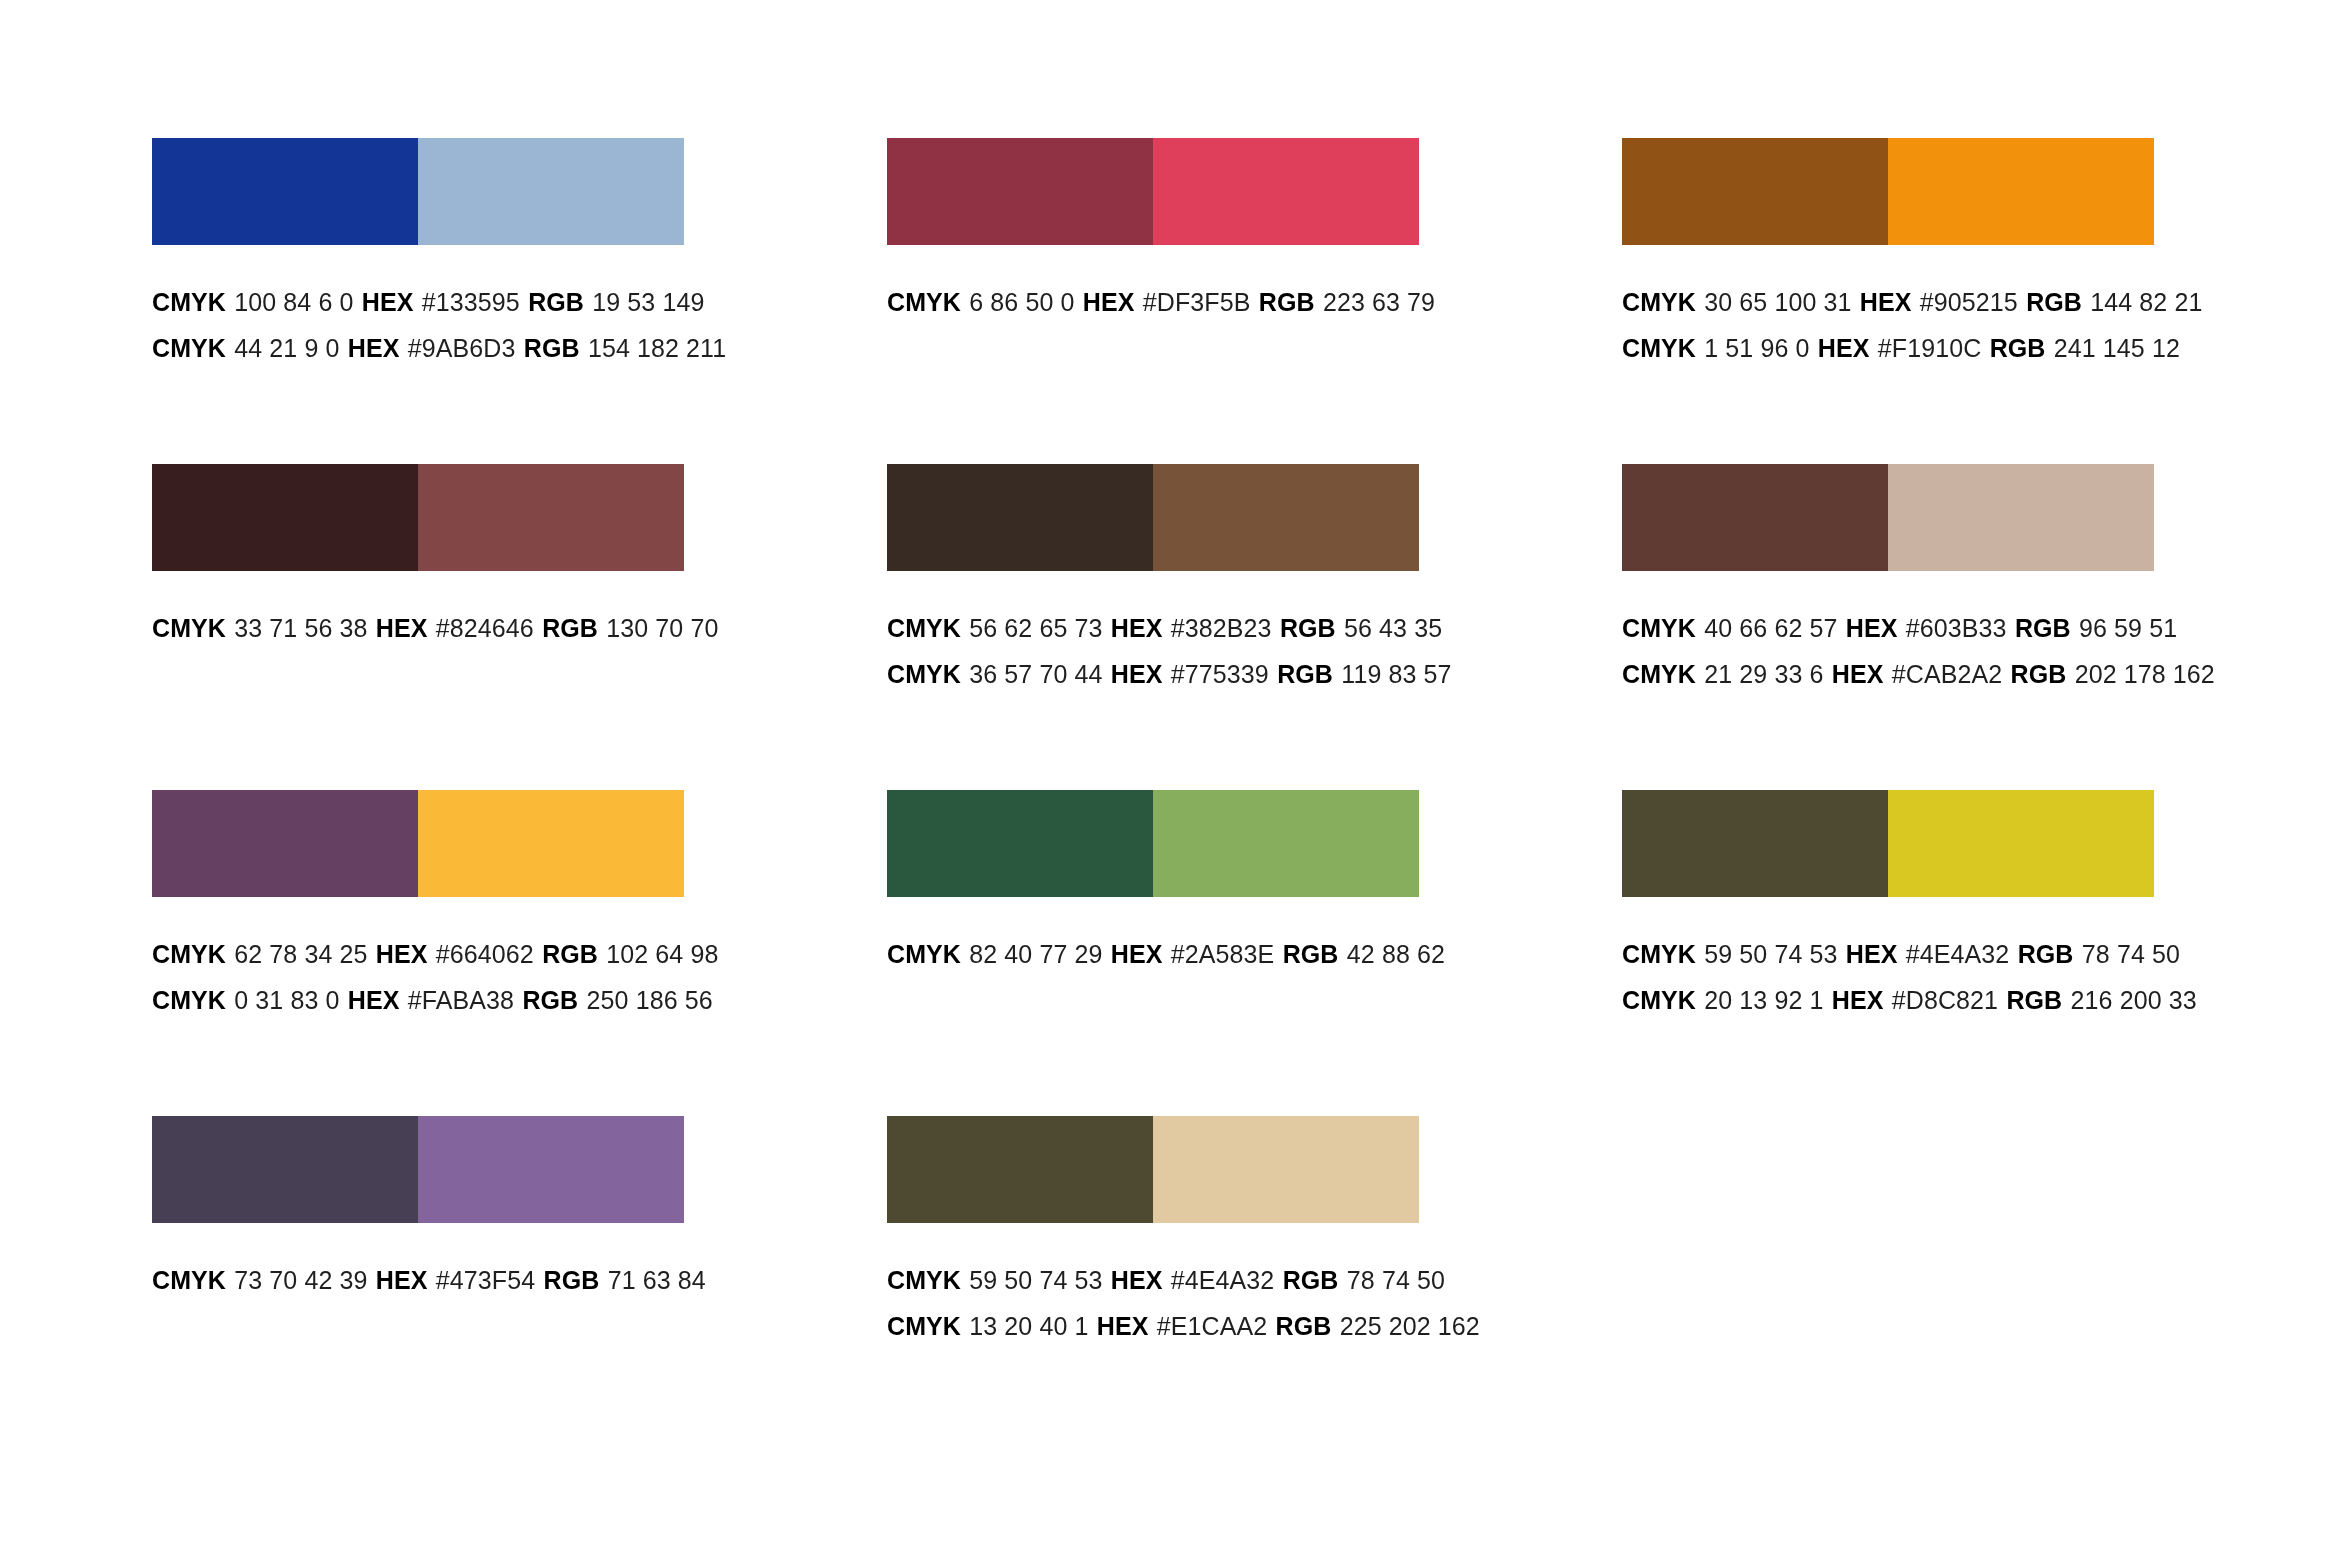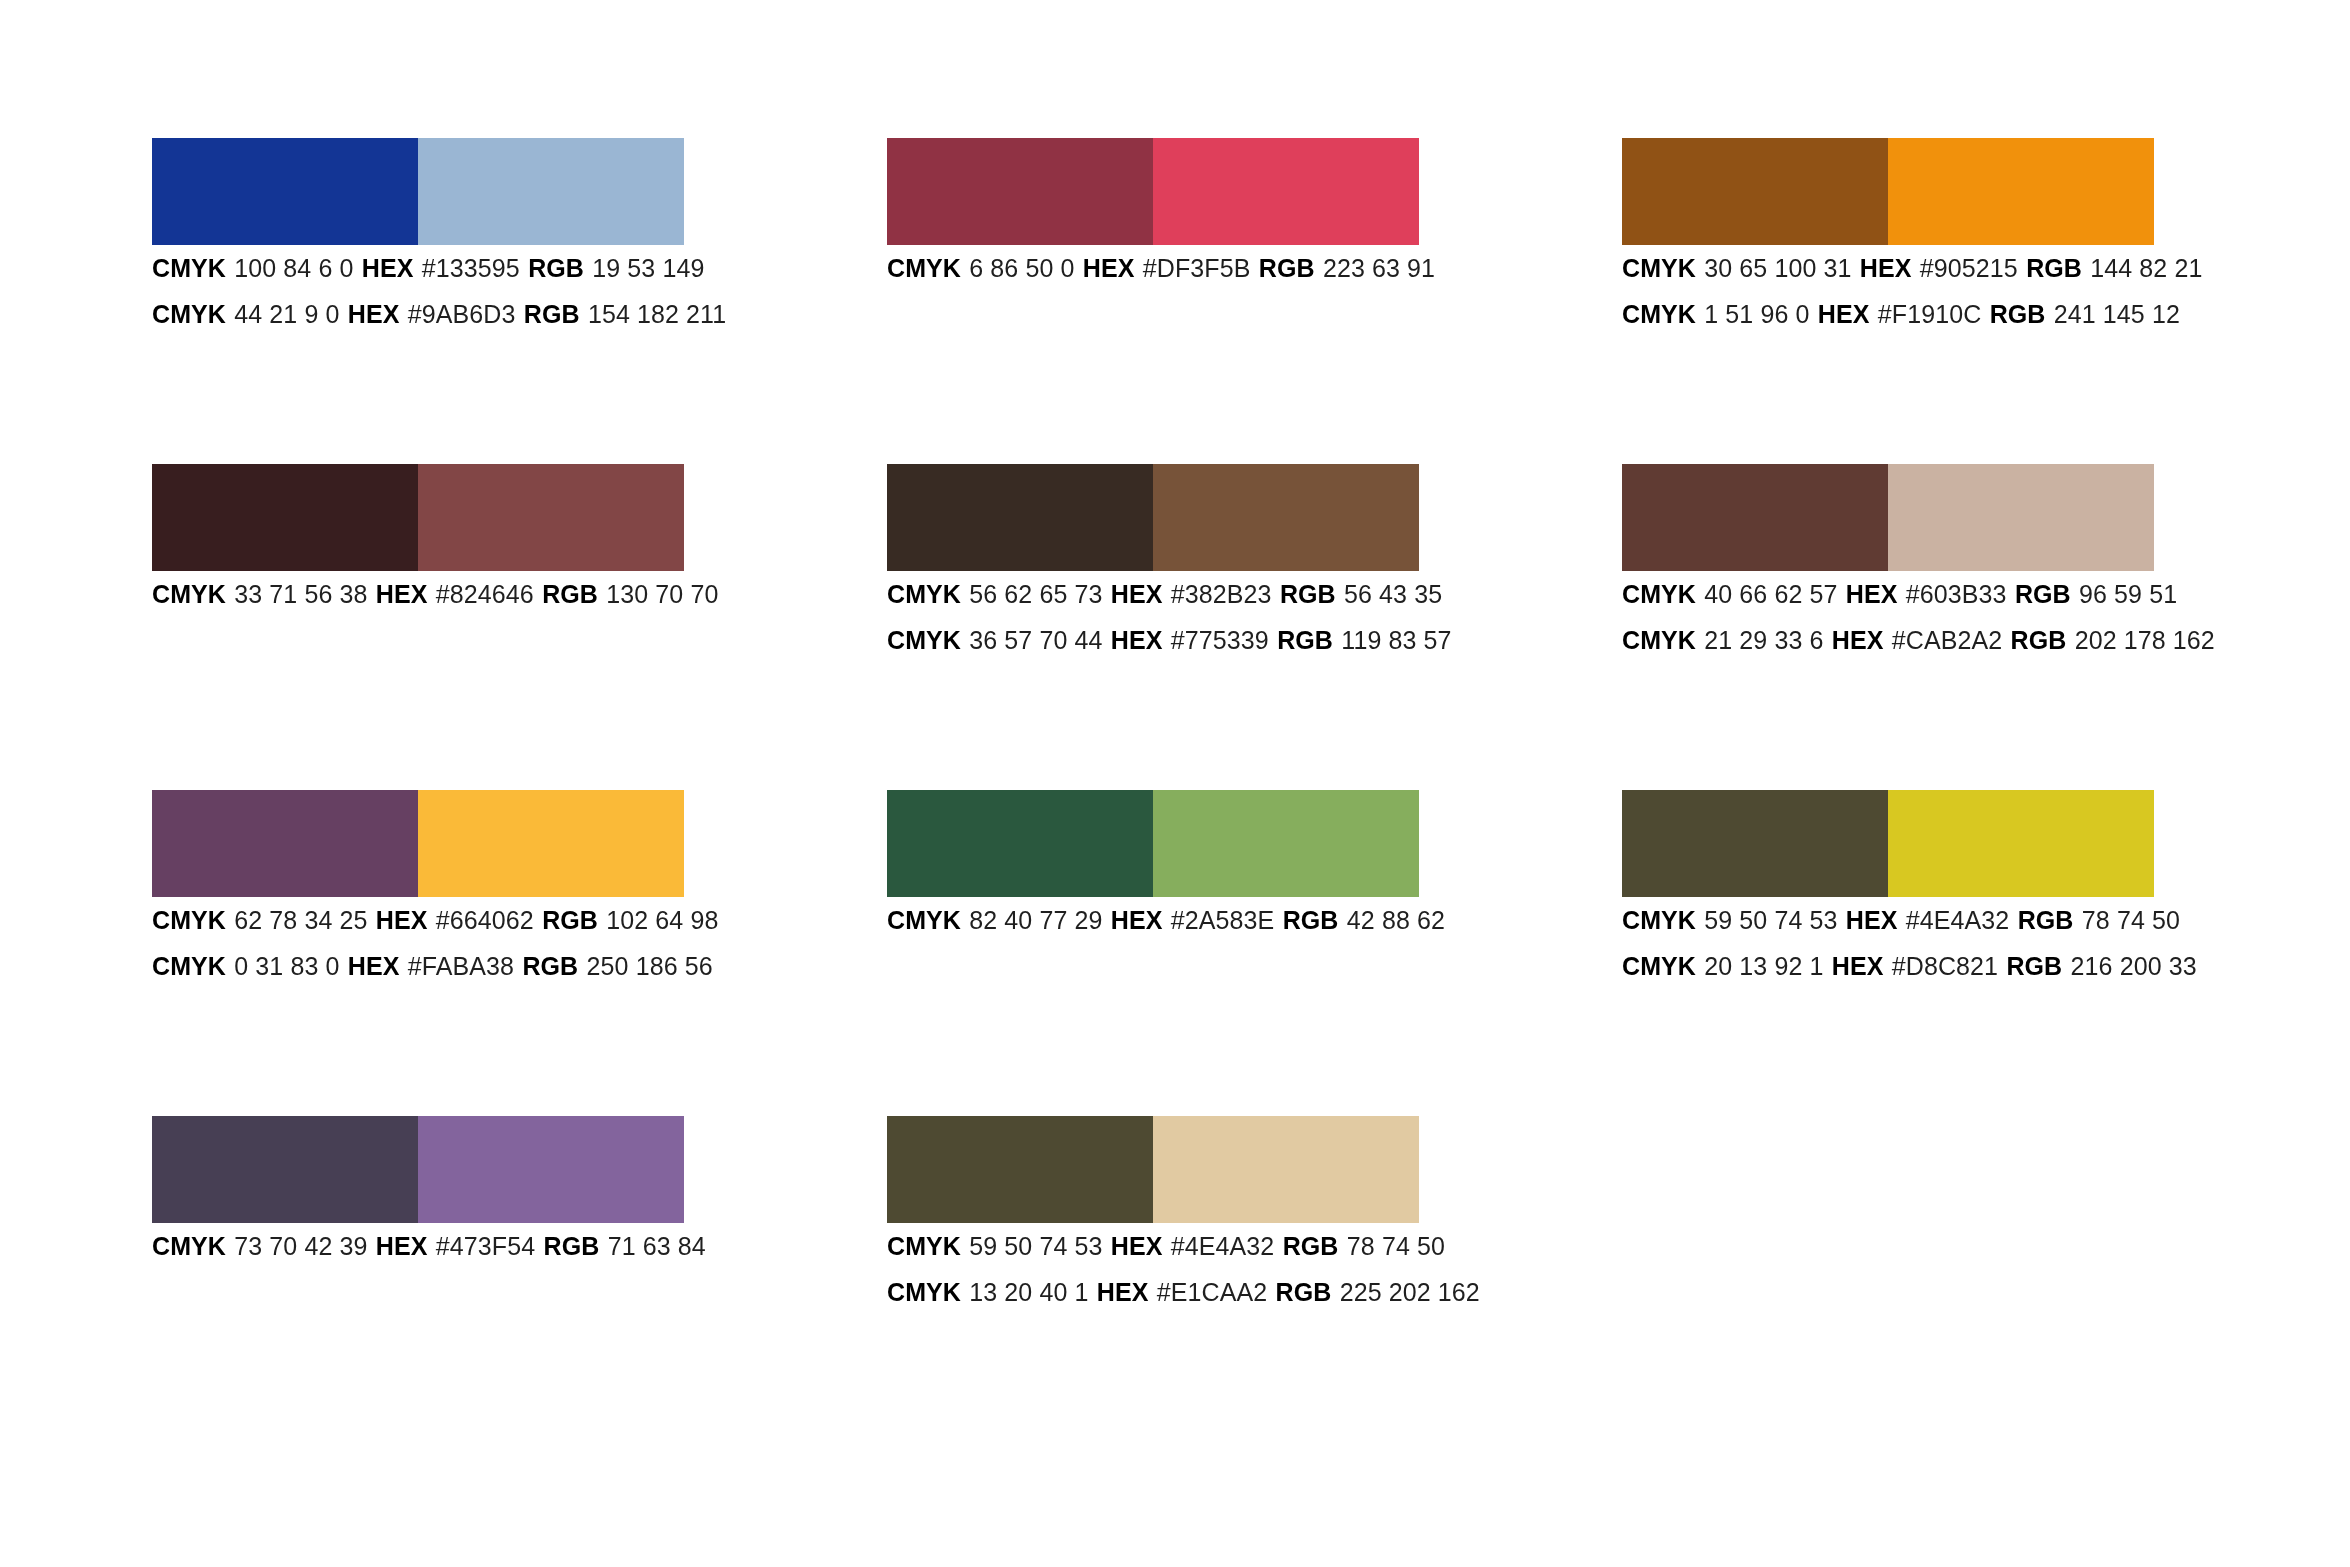--- a/index.html
+++ b/index.html
@@ -42,20 +42,21 @@
     height: 107px;
     line-height: 0;
   }
 
   .swatch-half {
     width: 266px;
     height: 107px;
   }
 
   .swatch-lines {
+    padding-top: 34px;
   }
 
   .swatch-line {
     font-size: 25px;
     line-height: 46px;
     color: #1a1a1a;
     white-space: nowrap;
     letter-spacing: 0.1px;
   }
 
@@ -85,21 +86,21 @@
           <div class="swatch-line"><span class="lbl">CMYK</span><span class="sp"></span><span class="val">100 84 6 0</span><span class="sp"></span><span class="lbl">HEX</span><span class="sp"></span><span class="val">#133595</span><span class="sp"></span><span class="lbl">RGB</span><span class="sp"></span><span class="val">19 53 149</span></div>
           <div class="swatch-line"><span class="lbl">CMYK</span><span class="sp"></span><span class="val">44 21 9 0</span><span class="sp"></span><span class="lbl">HEX</span><span class="sp"></span><span class="val">#9AB6D3</span><span class="sp"></span><span class="lbl">RGB</span><span class="sp"></span><span class="val">154 182 211</span></div>
         </div>
       </div>
       <div class="swatch-card">
         <div class="swatch-bar">
           <div class="swatch-half" title="#903244" style="background: rgb(144, 50, 68);"></div>
           <div class="swatch-half" title="#DF3F5B" style="background: rgb(223, 63, 91);"></div>
         </div>
         <div class="swatch-lines">
-          <div class="swatch-line"><span class="lbl">CMYK</span><span class="sp"></span><span class="val">6 86 50 0</span><span class="sp"></span><span class="lbl">HEX</span><span class="sp"></span><span class="val">#DF3F5B</span><span class="sp"></span><span class="lbl">RGB</span><span class="sp"></span><span class="val">223 63 91</span></div>
+          <div class="swatch-line"><span class="lbl">CMYK</span><span class="sp"></span><span class="val">6 86 50 0</span><span class="sp"></span><span class="lbl">HEX</span><span class="sp"></span><span class="val">#DF3F5B</span><span class="sp"></span><span class="lbl">RGB</span><span class="sp"></span><span class="val">223 63 79</span></div>
         </div>
       </div>
       <div class="swatch-card">
         <div class="swatch-bar">
           <div class="swatch-half" title="#905215" style="background: rgb(144, 82, 21);"></div>
           <div class="swatch-half" title="#F1910C" style="background: rgb(241, 145, 12);"></div>
         </div>
         <div class="swatch-lines">
           <div class="swatch-line"><span class="lbl">CMYK</span><span class="sp"></span><span class="val">30 65 100 31</span><span class="sp"></span><span class="lbl">HEX</span><span class="sp"></span><span class="val">#905215</span><span class="sp"></span><span class="lbl">RGB</span><span class="sp"></span><span class="val">144 82 21</span></div>
           <div class="swatch-line"><span class="lbl">CMYK</span><span class="sp"></span><span class="val">1 51 96 0</span><span class="sp"></span><span class="lbl">HEX</span><span class="sp"></span><span class="val">#F1910C</span><span class="sp"></span><span class="lbl">RGB</span><span class="sp"></span><span class="val">241 145 12</span></div>

